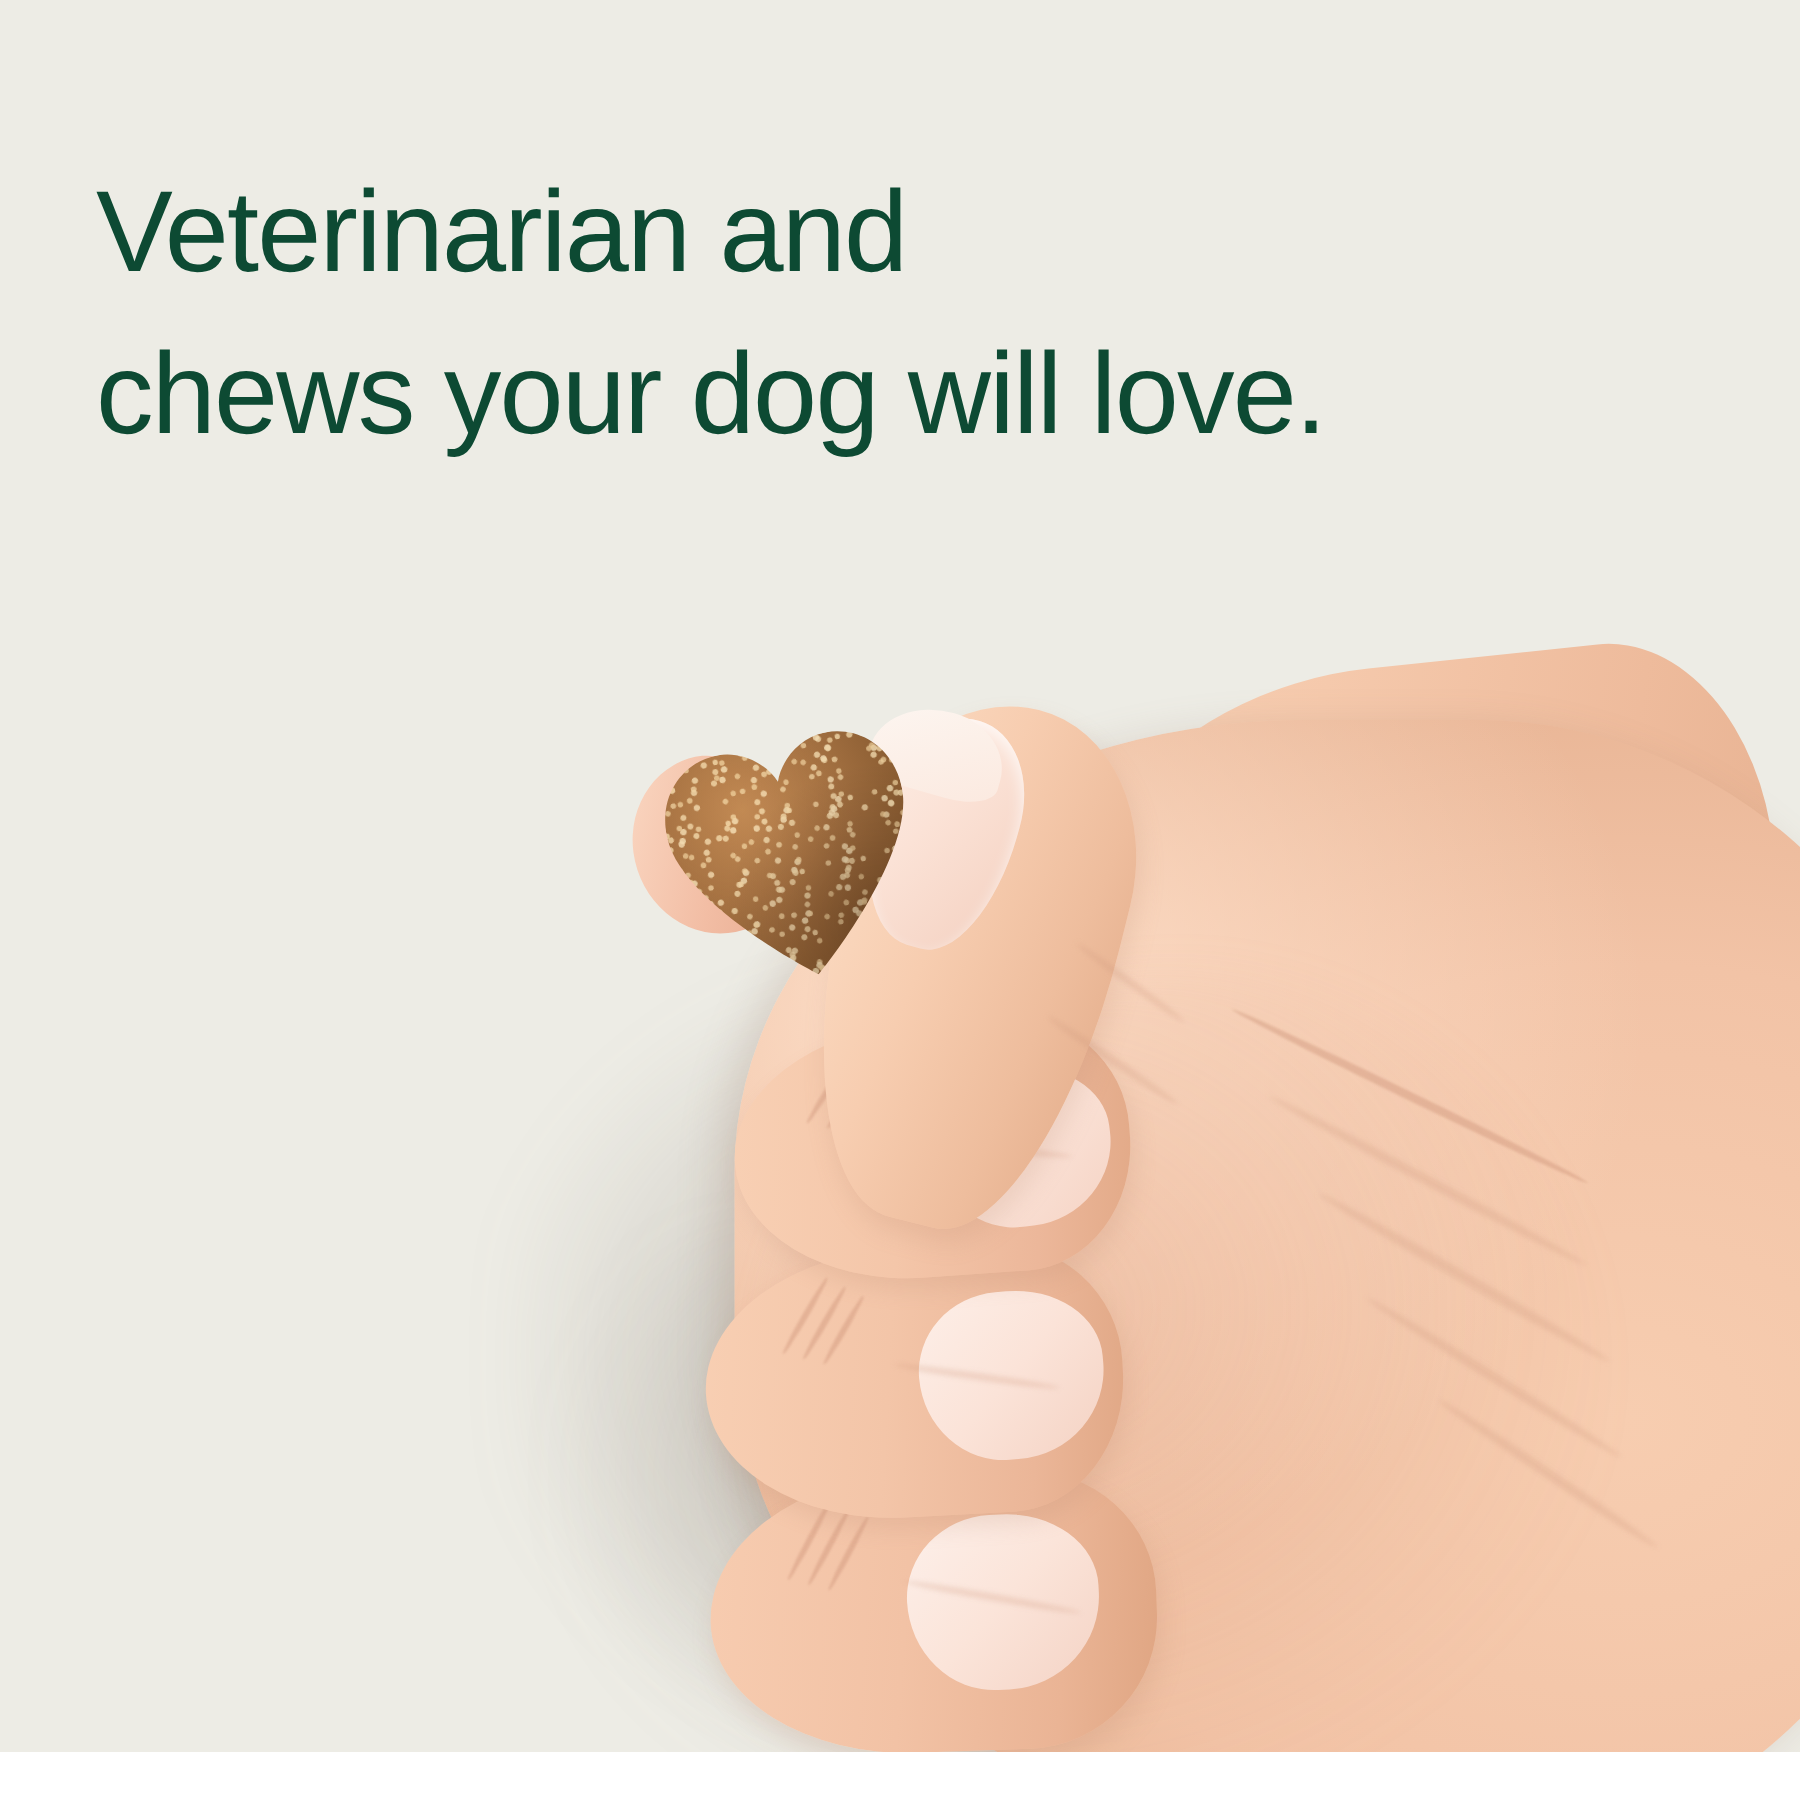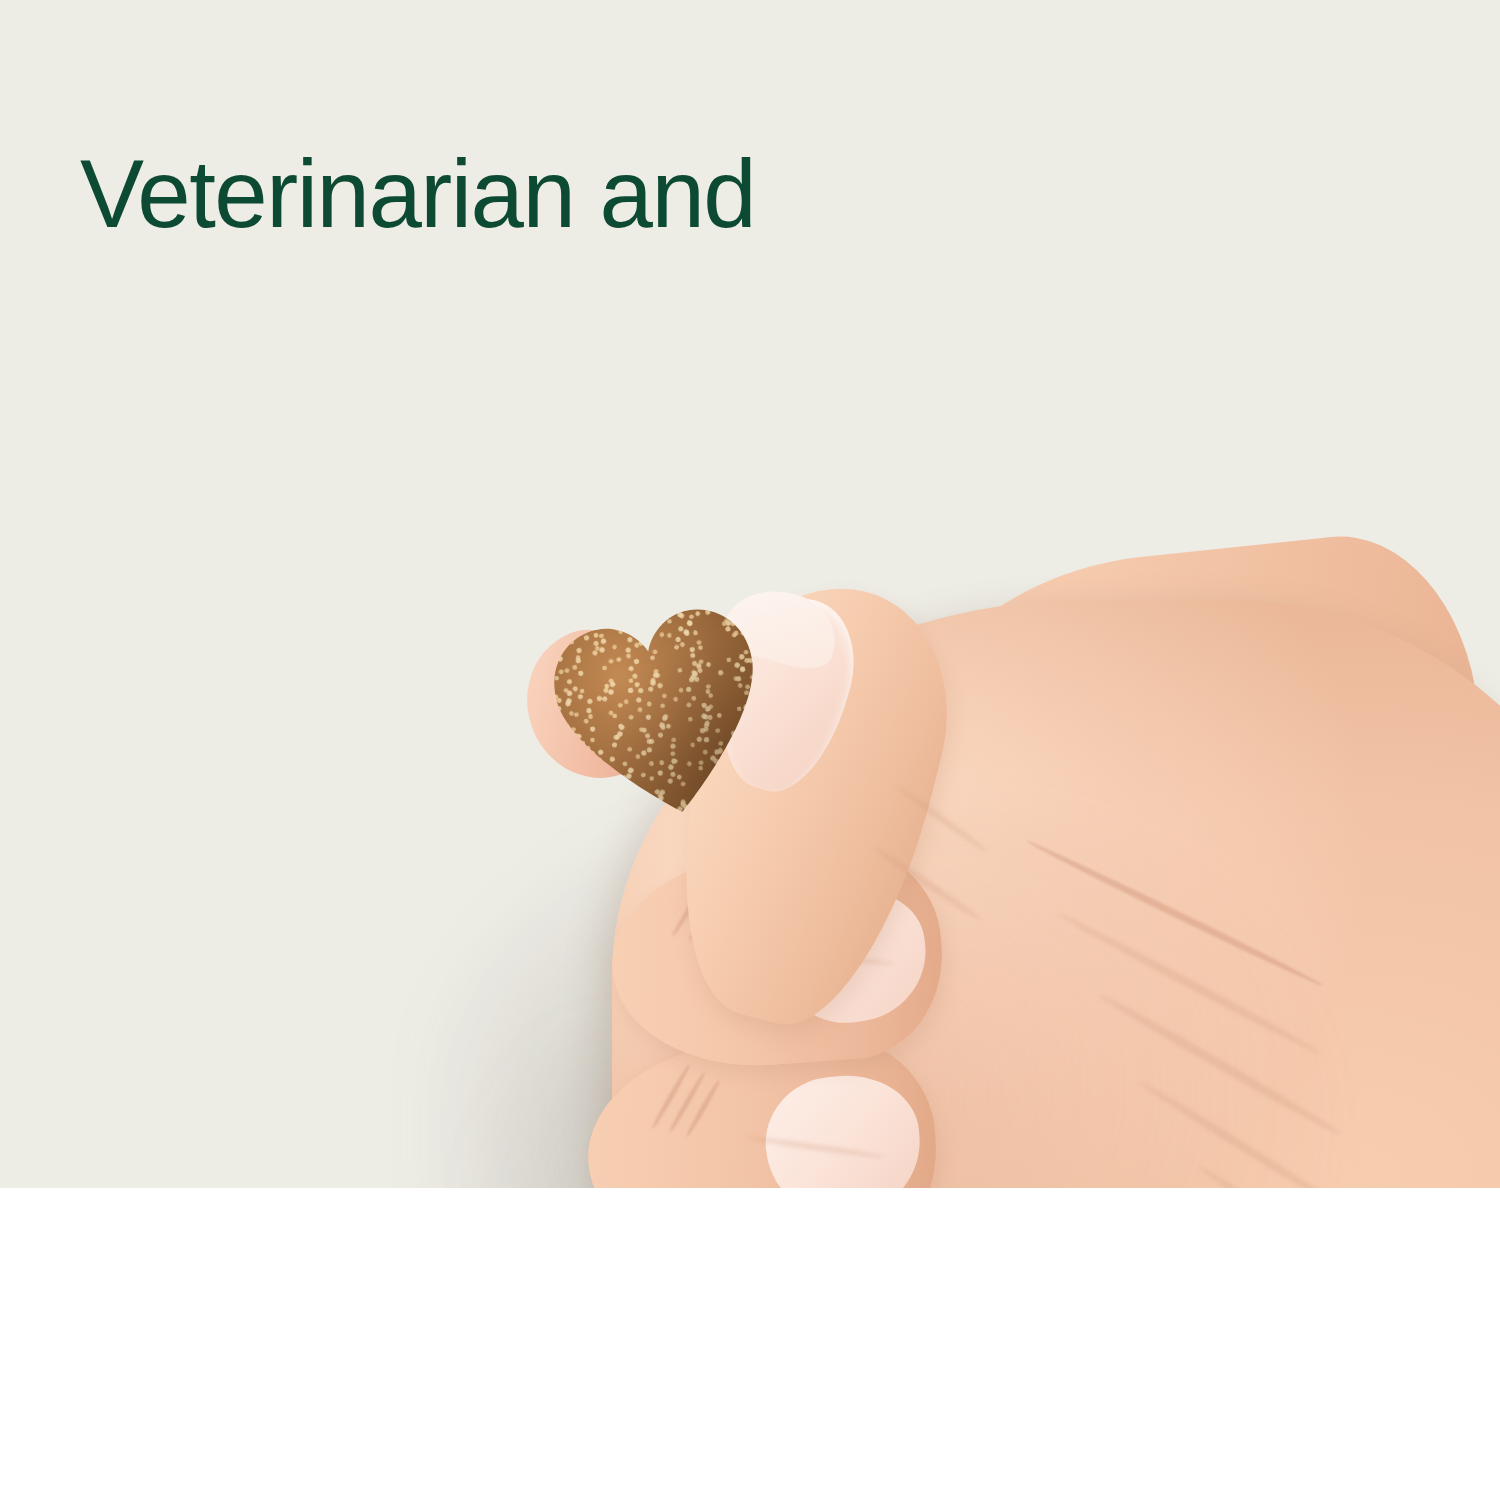--- a/index.html
+++ b/index.html
@@ -8,21 +8,21 @@
   }
   body {
     width: 1500px;
     height: 1500px;
     overflow: hidden;
     font-family: "Liberation Sans", sans-serif;
   }
   #stage {
     position: relative;
     width: 1500px;
-    height: 1188px;
+    height: 1460px;
     background: #edece5;
     overflow: hidden;
   }
 
   
   .headline {
     position: absolute;
     left: 80px;
     top: 62px;
     width: 1260px;
@@ -305,20 +305,21 @@
                 linear-gradient(150deg, #b4824e 0%, #96663a 50%, #7a5029 100%);
   }
 </style>
 </head>
 <body>
 
 <div id="stage" style="background: rgb(237, 236, 229);">
 
   <h1 class="headline" style="color: rgb(13, 74, 51);">
     <span class="hl-line">Veterinarian and</span>
+    <span class="hl-line">chews your dog will love.</span>
   </h1>
 
   <div id="photo">
 
     <div class="cast-shadow"></div>
     <div class="cast-shadow-2"></div>
 
     <div class="thumb-tip"></div>
 
     <div class="thumb-mass"></div>

